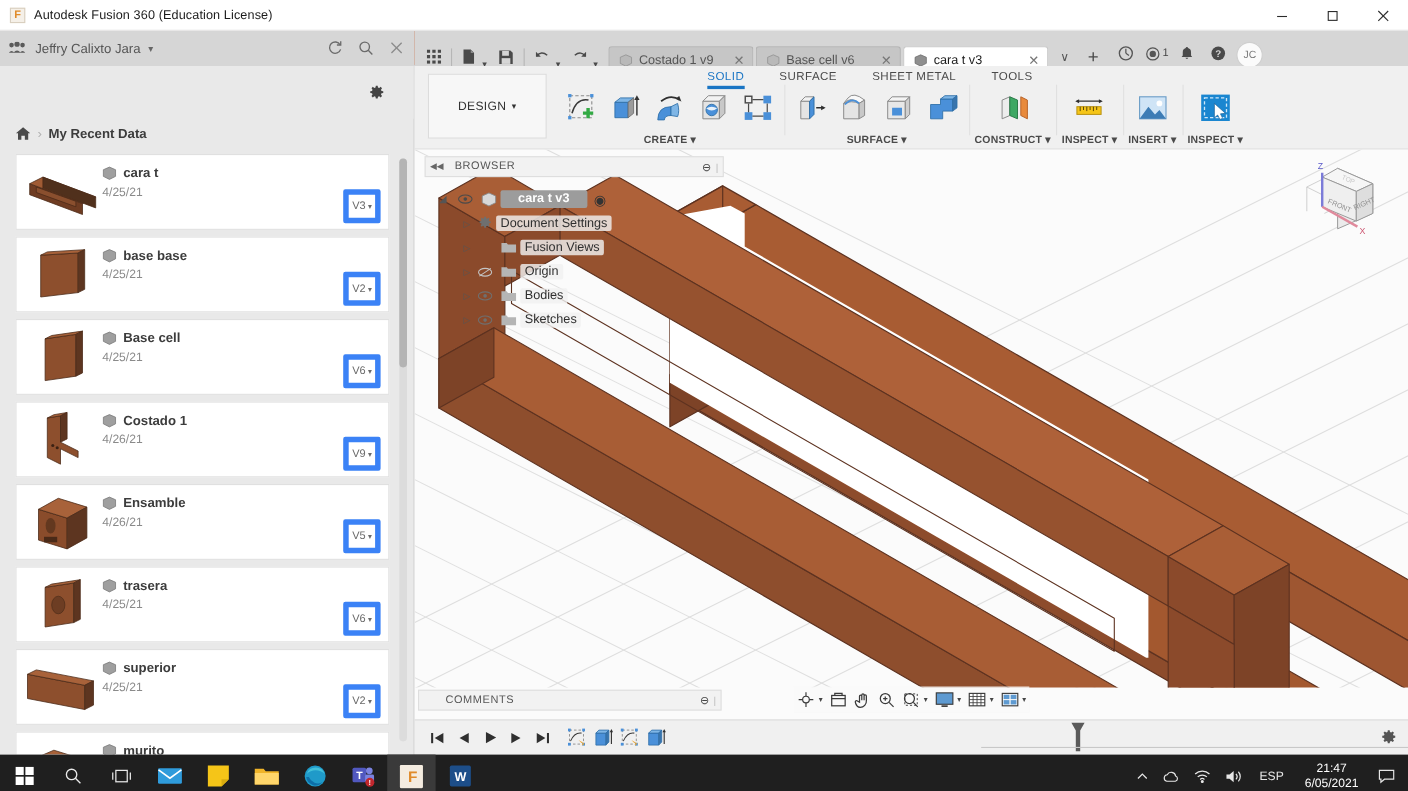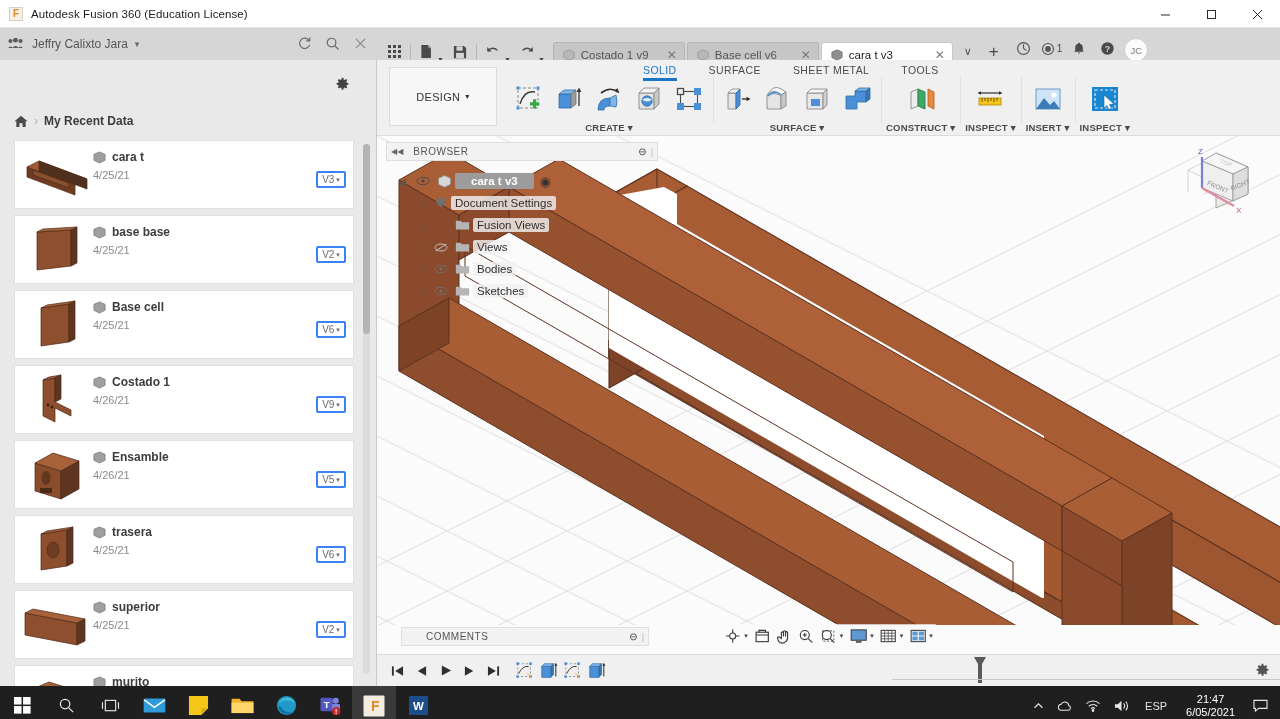--- a/index.html
+++ b/index.html
@@ -55,22 +55,22 @@
   #dp-crumbs{ height:26px; display:flex; align-items:center; padding-left:14px; gap:6px;}
   #dp-crumbs .crumb{ font-size:12px; color:#3c3c3c; font-weight:bold; }
   #dp-crumbs .sep{ color:#b0b0b0; font-size:12px; }
   #dp-list{ flex:1; overflow:hidden; position:relative; padding:6px 22px 0 14px; }
   .dcard{ height:69px; background:#ffffff; border:1px solid #e0e0e0; margin-bottom:6px;
     display:flex; position:relative; }
   .dthumb{ width:78px; display:flex; align-items:center; justify-content:center; }
   .dinfo{ flex:1; padding-top:9px; }
   .dname{ font-size:12px; color:#3c3c3c; font-weight:bold; display:flex; align-items:center; gap:6px;}
   .ddate{ font-size:11px; color:#8a8a8a; margin-top:5px; }
-  .dver{ position:absolute; right:7px; bottom:20px; height:17px; min-width:30px;
-    border:2px solid #3b82f6; border-radius:2px; font-size:10px; color:#6b6b6b;
+  .dver{ position:absolute; right:7px; bottom:5px; height:31px; min-width:30px;
+    border:5px solid #3b82f6; border-radius:2px; font-size:10px; color:#6b6b6b;
     display:flex; align-items:center; justify-content:center; gap:2px; padding:0 3px; background:#fff;}
   #dp-scroll{ position:absolute; right:6px; top:10px; width:7px; height:530px;
     background:#dcdcdc; border-radius:4px;}
   #dp-scroll-thumb{ width:7px; height:190px; background:#b4b4b4; border-radius:4px; }
 
   
   #workspace{ flex:1; display:flex; flex-direction:column; background:#f5f5f5;
     position:relative; }
   #ribbon{ height:76px; background:#f0f0f0; display:flex; align-items:stretch;
      border-bottom:1px solid #dcdcdc; position:relative; }
@@ -109,21 +109,21 @@
   .trow .folder{ width:22px; display:flex; align-items:center; justify-content:center;}
   .trow .tlbl{ background:rgba(240,240,240,.82); padding:1px 4px; border-radius:2px;}
   #root-row{ height:22px; display:flex; align-items:center; padding-left:13px; }
   #root-row .rootlbl{ background:#9c9c9c; color:#fff; font-size:11.5px;
     padding:2px 16px; border-radius:2px; font-weight:bold; }
 
   
   #viewcube{ position:absolute; right:8px; top:4px; width:86px; height:84px; z-index:5; }
 
   
-  #comments{ position:absolute; left:24px; bottom:8px; width:248px; height:19px;
+  #comments{ position:absolute; left:3px; bottom:8px; width:276px; height:19px;
     background:#f2f2f2; border:1px solid #dedede; display:flex; align-items:center;
     padding:0 4px; z-index:6;}
   #comments .c-title{ font-size:10px; color:#555; letter-spacing:.5px; flex:1; padding-left:20px;}
   
   #navbar{ position:absolute; left:50%; transform:translateX(-50%); bottom:6px;
     height:24px; display:flex; align-items:center; gap:1px; z-index:6;
     background:rgba(250,250,250,.7); }
   .navi{ height:22px; display:flex; align-items:center; justify-content:center;
     padding:0 2px; }
   .navcar{ font-size:7px; color:#444; padding-right:3px; }
@@ -929,21 +929,21 @@
               <svg width="14" height="11" viewBox="0 0 16 11">
                 <ellipse cx="8" cy="5.5" rx="6.8" ry="4" fill="none" stroke="#c4c4c4" stroke-width="1.1"></ellipse>
                 <line x1="2" y1="9.5" x2="14" y2="1.5" stroke="#c4c4c4" stroke-width="1.1"></line>
               </svg>
             </span>
             <span class="folder">
               <svg width="15" height="12" viewBox="0 0 16 13">
                   <path d="M.8 2 h5.2 l1.2 1.6 h8 V11.5 H.8 Z" fill="#b5b5b5"></path>
                 </svg>
             </span>
-            <span class="tlbl">Views</span>
+            <span class="tlbl">Origin</span>
           </div>
 
           <div class="trow" style="padding-left:32px;">
             <span class="tri">▷</span>
             <span class="eye">
               <svg width="14" height="10" viewBox="0 0 16 10">
                   <ellipse cx="8" cy="5" rx="7" ry="4.2" fill="none" stroke="#6f6f6f" stroke-width="1.1"></ellipse>
                   <circle cx="8" cy="5" r="1.9" fill="#6f6f6f"></circle>
                 </svg>
             </span>

